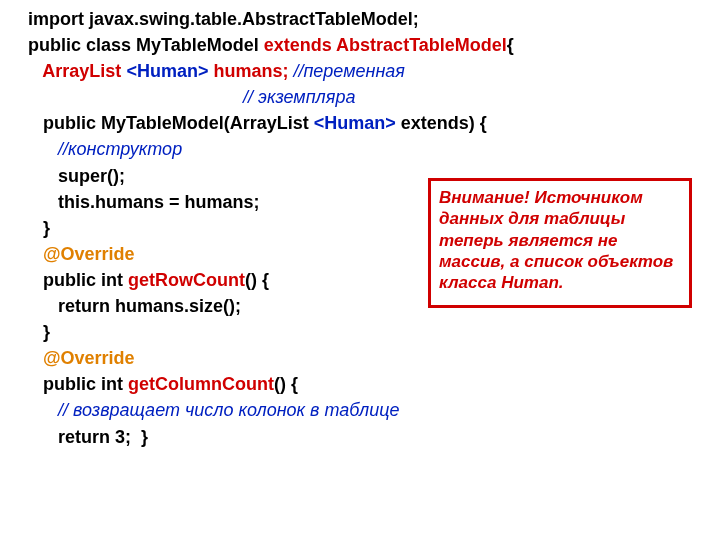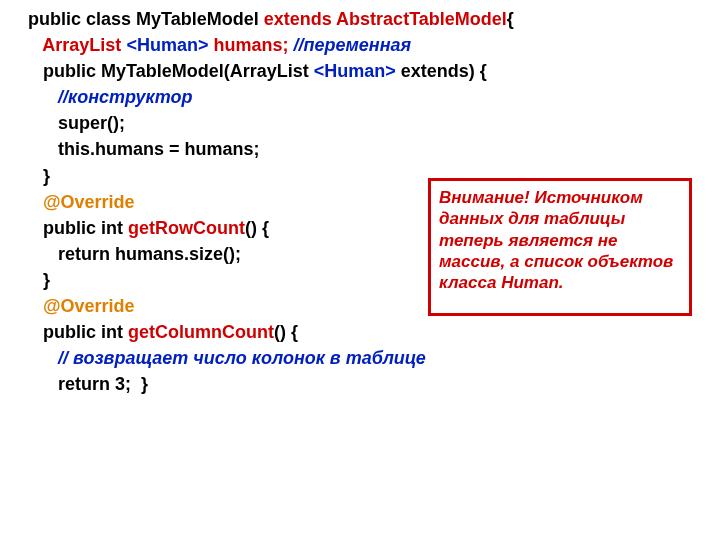--- a/index.html
+++ b/index.html
@@ -16,43 +16,45 @@
   }
   .code {
     padding: 6px 0 0 28px;
     font-weight: bold;
   }
   .line {
     white-space: pre;
   }
   .kw-red { color: #d00000; }      
   .type-blue { color: #0020c0; }   
-  .comment { color: #0020c0; font-style: italic; font-weight: bold; }
+  .comment { color: #0020c0; font-style: italic; font-weight: normal; }
   .at { color: #e08000; text-align: center; }          
   .callout {
     position: absolute;
     right: 28px;
     top: 178px;
     width: 242px;
     border: 3px solid #d00000;
-    padding: 6px 8px 20px 8px;
+    padding: 6px 8px 12px 8px;
     color: #d00000;
     font-style: italic;
     font-weight: bold;
     font-size: 17px;
     line-height: 1.25;
     background: #fff;
   }
 </style>
 </head>
 <body>
 
 <div class="code">
+  <div class="line">import javax.swing.table.AbstractTableModel;</div>
   <div class="line"><span>public class MyTableModel </span><span class="kw-red">extends </span><span class="kw-red">AbstractTableModel</span><span>{</span></div>
   <div class="line"><span class="kw-red">   ArrayList </span><span class="type-blue">&lt;Human&gt;</span><span class="kw-red"> humans;</span><span class="comment"> //переменная</span></div>
+  <div class="line comment">                                           // экземпляра</div>
   <div class="line"><span>   public MyTableModel(ArrayList </span><span class="type-blue">&lt;Human&gt;</span><span> extends) {</span></div>
   <div class="line comment">      //конструктор</div>
   <div class="line">      super();</div>
   <div class="line">      this.humans = humans;</div>
   <div class="line">   }</div>
   <div class="line"><span>   </span><span class="at">@Override</span></div>
   <div class="line"><span>   public int </span><span class="kw-red">getRowCount</span><span>() {</span></div>
   <div class="line">      return humans.size();</div>
   <div class="line">   }</div>
   <div class="line"><span>   </span><span class="at">@Override</span></div>

